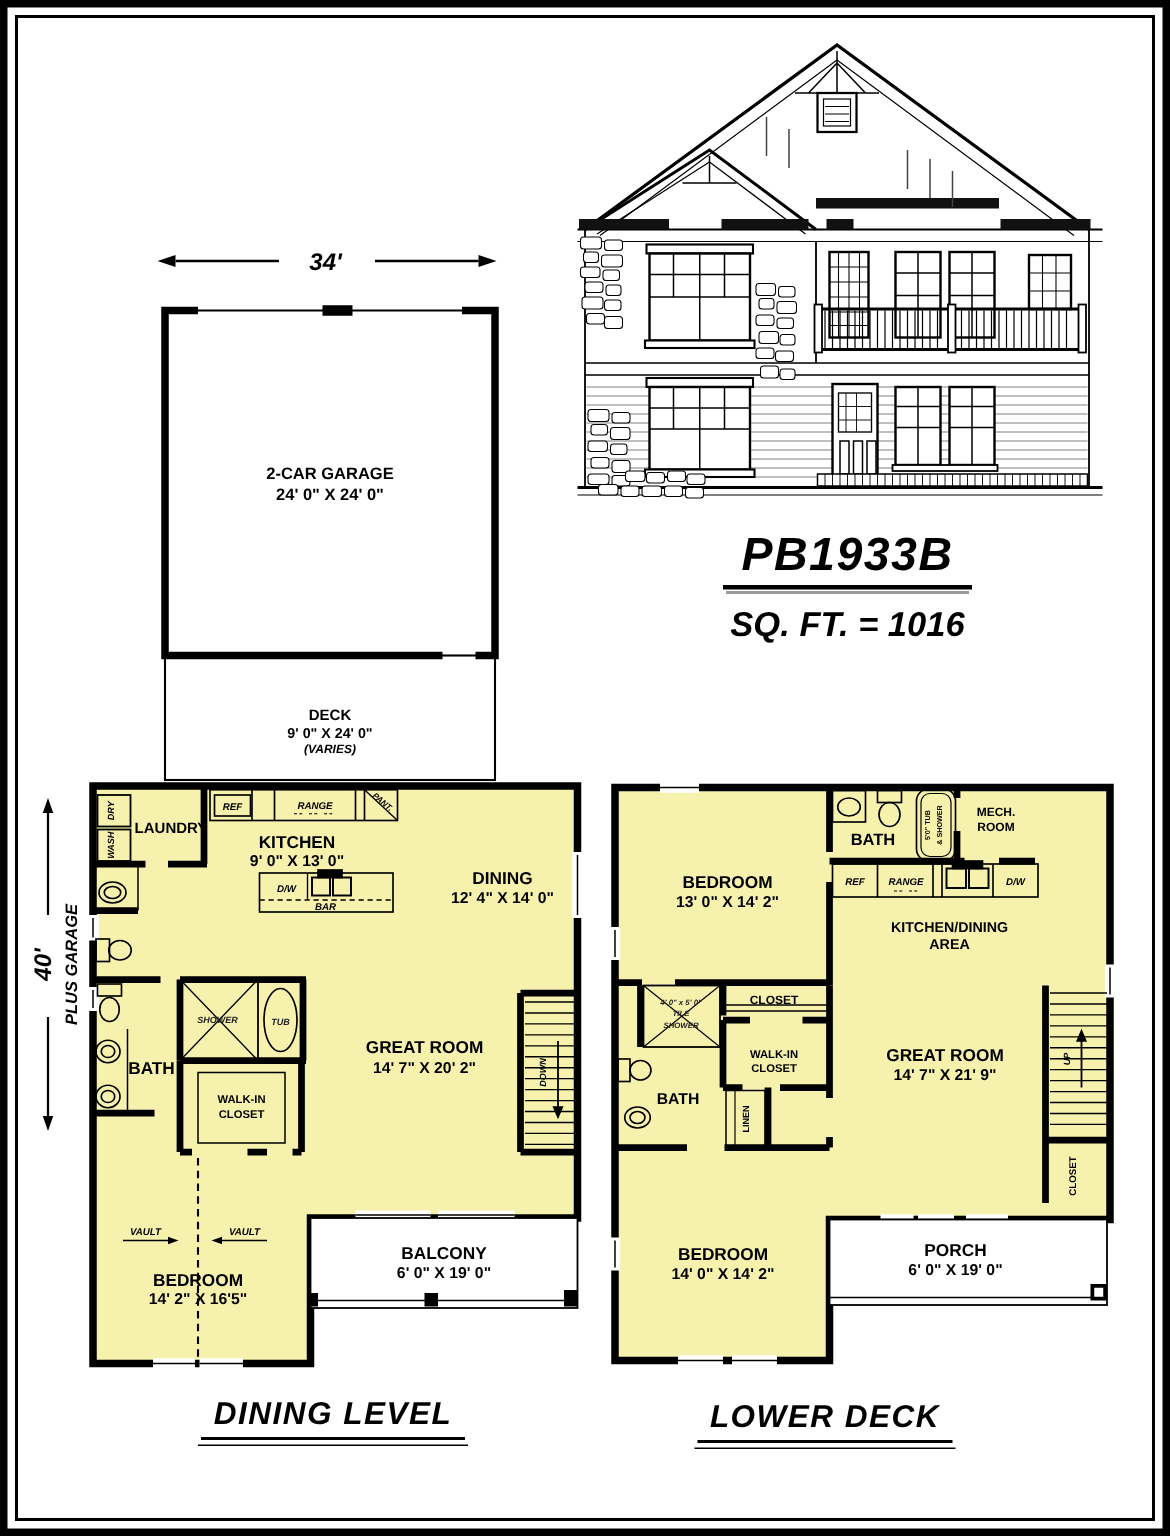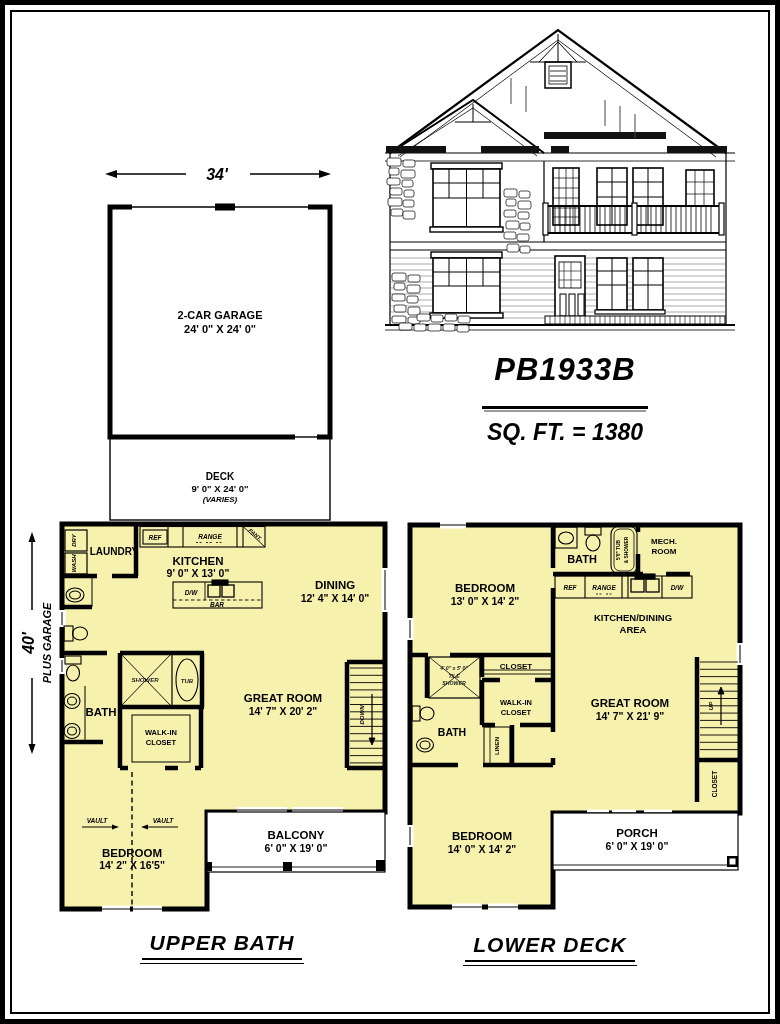--- a/index.html
+++ b/index.html
@@ -6,21 +6,21 @@
   body{width:780px;height:1024px;position:relative;background:#fff;
        font-family:"Liberation Sans",sans-serif;overflow:hidden;}
   .frame-outer{position:absolute;inset:0;border:5px solid #000;pointer-events:none;z-index:50;}
   .frame-inner{position:absolute;inset:10px;border:2px solid #000;pointer-events:none;z-index:50;}
   svg{position:absolute;overflow:visible;}
   svg text{font-family:"Liberation Sans",sans-serif;font-weight:bold;fill:#000;}
   .it{font-style:italic;}
   .lt{fill:#222;}
   .title-block{position:absolute;left:425px;top:352px;width:280px;text-align:center;}
   .plan-num{font-size:31px;font-weight:bold;font-style:italic;letter-spacing:1px;}
-  .pn{display:inline-block;border-bottom:3px solid #000;padding:0 12px 18px;position:relative;}
+  .pn{display:inline-block;border-bottom:3px solid #000;padding:0 12px 2px;position:relative;}
   .pn::after{content:"";position:absolute;left:2px;right:2px;bottom:-6px;height:2px;background:#999;}
   .sqft{font-size:23px;font-weight:bold;font-style:italic;margin-top:10px;}
   .heading{position:absolute;text-align:center;font-weight:bold;font-style:italic;
            font-size:21px;letter-spacing:1px;color:#000;}
   .hl{display:inline-block;border-bottom:2px solid #000;padding:0 8px 3px;position:relative;}
   .hl::after{content:"";position:absolute;left:-2px;right:-2px;bottom:-6px;height:1.5px;background:#000;}
 </style>
 </head>
 <body>
 
@@ -171,21 +171,21 @@
         <rect x="31" y="304" width="12" height="7" rx="2"></rect>
         <rect x="45" y="304" width="13" height="7" rx="2"></rect>
         <rect x="60" y="304" width="12" height="7" rx="2"></rect>
         <rect x="74" y="305" width="12" height="7" rx="2"></rect>
       </g>
   </g>
 </svg>
 
 <div class="title-block">
   <div class="plan-num"><span class="pn">PB1933B</span></div>
-  <div class="sqft">SQ. FT. = 1380</div>
+  <div class="sqft">SQ. FT. = 1016</div>
 </div>
 
 <svg style="left:20px;top:160px" width="360" height="365" viewBox="0 0 360 365">
   <g>
     <path d="M97,14 H166 M230,14 H299" stroke="#000" stroke-width="1.6"></path>
     <polygon points="97,10 85,14 97,18" fill="#000"></polygon>
     <polygon points="299,10 311,14 299,18" fill="#000"></polygon>
     <text class="it" font-size="16" x="197" y="20" text-anchor="middle">34'</text>
   </g>
   <g>
@@ -456,17 +456,17 @@
   <text font-size="10.5" x="52" y="226" text-anchor="middle">BATH</text>
   <text font-size="11.5" x="230" y="197" text-anchor="middle">GREAT ROOM</text>
   <text font-size="10.5" x="230" y="210" text-anchor="middle">14' 7" X 21' 9"</text>
   <text font-size="11.5" x="82" y="330" text-anchor="middle">BEDROOM</text>
   <text font-size="10.5" x="82" y="342.5" text-anchor="middle">14' 0" X 14' 2"</text>
   <text font-size="11.5" x="237" y="327" text-anchor="middle">PORCH</text>
   <text font-size="10.5" x="237" y="340" text-anchor="middle">6' 0" X 19' 0"</text>
 </svg>
 
 <div class="heading" style="left:118px;top:931px;width:208px">
-  <span class="hl">UPPER BATH</span>
+  <span class="hl">DINING LEVEL</span>
 </div>
 <div class="heading" style="left:446px;top:933px;width:208px">
   <span class="hl">LOWER DECK</span>
 </div>
 
 </body></html>

